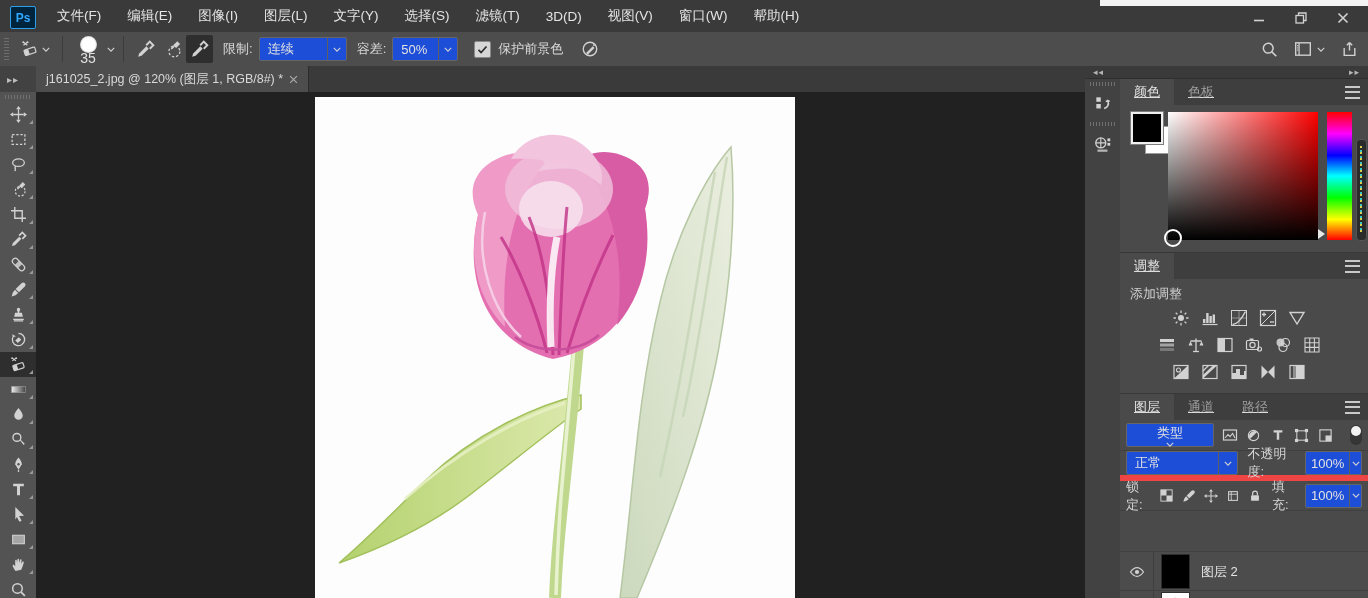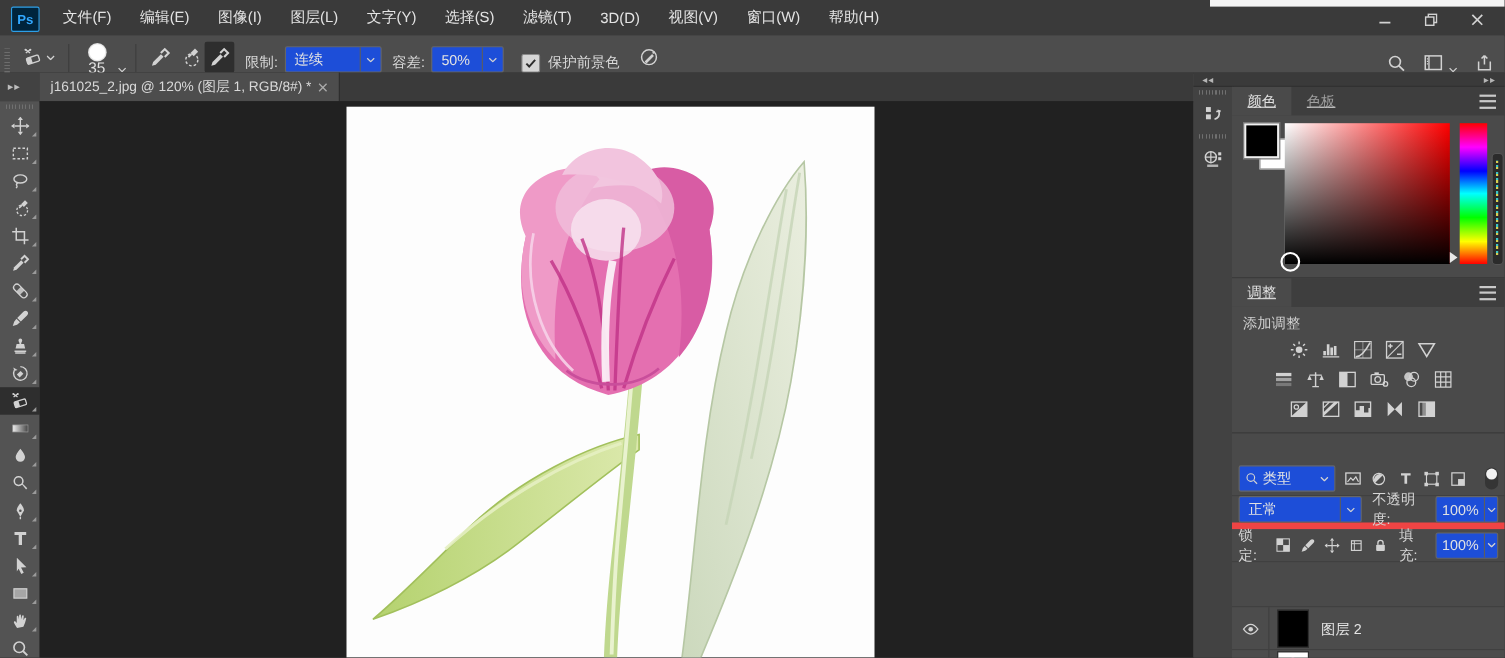--- a/index.html
+++ b/index.html
@@ -1,19 +1,19 @@
 <!DOCTYPE html>
 <html><head>
 <meta charset="utf-8">
 <style>
   html,body{margin:0;padding:0;background:#2a2a2a;}
   body{font-family:"Liberation Sans","DejaVu Sans",sans-serif;-webkit-font-smoothing:antialiased;}
   #app{position:relative;width:1368px;height:598px;overflow:hidden;background:#4a4a4a;color:#dcdcdc;font-size:13px;}
   .abs{position:absolute;}
-  .row{display:flex;align-items:flex-end;}
+  .row{display:flex;align-items:center;}
   svg{display:block;}
   .ico{color:#d2d2d2;}
 
   
   #titlebar{left:0;top:0;width:1368px;height:32px;background:#3a3a3a;border-bottom:1px solid #262626;}
   #ps-badge{left:10px;top:6px;width:24px;height:21px;background:#00243c;border:1px solid #2d9fe8;border-radius:2px;color:#31a8ff;font-size:12px;font-weight:bold;display:flex;align-items:center;justify-content:center;}
   .menu-item{padding:0 13px;height:32px;display:flex;align-items:center;color:#e4e4e4;font-size:13.5px;cursor:default;}
   #menus{left:44px;top:0;height:32px;}
   #white-sliver{left:1100px;top:0;width:268px;height:6px;background:#f3f3f3;}
   #win-controls{right:6px;top:7px;gap:4px;}
@@ -75,21 +75,21 @@
 
   
   #adj-panel{position:relative;width:248px;height:140px;border-bottom:1px solid #383838;}
   #adj-label{left:10px;top:32px;color:#cfcfcf;}
   .adj-row{position:absolute;display:flex;gap:11px;}
   .adj-ic{width:18px;height:18px;display:flex;align-items:center;justify-content:center;}
 
   
   #layers-panel{position:relative;width:248px;height:206px;}
   #filter-row{left:0;top:26px;width:248px;height:31px;display:flex;align-items:center;padding:0 6px;box-sizing:border-box;gap:7px;border-bottom:1px solid #404040;}
-  #kind-dd{width:86px;height:22px;}
+  #kind-dd{width:86px;height:22px;flex-direction:column;}
   .frow-ic{width:17px;height:17px;display:flex;align-items:center;justify-content:center;}
   #filter-toggle{margin-left:auto;width:12px;height:20px;background:#353535;border-radius:6px;position:relative;}
   #filter-toggle::after{content:"";position:absolute;left:1px;top:1px;width:10px;height:10px;border-radius:50%;background:#f2f2f2;}
   #blend-row{left:0;top:57px;width:248px;height:30px;display:flex;align-items:center;padding:0 6px;box-sizing:border-box;border-bottom:6px solid #ef4444;}
   #blend-dd{width:114px;height:22px;}
   .pct-dd{width:55px;height:22px;margin-left:4px;}
   #lock-row{left:0;top:87px;width:248px;height:30px;display:flex;align-items:center;padding:0 6px;box-sizing:border-box;gap:8px;border-bottom:1px solid #404040;}
   .lock-ic{width:16px;height:16px;display:flex;align-items:center;justify-content:center;}
   .layer-row{position:absolute;left:0;width:248px;display:flex;align-items:center;background:#4c4c4c;}
   .layer-row.selected{background:#707070;}
@@ -786,20 +786,28 @@
           </span>
         <span class="adj-ic">
             <svg class="ico" width="18" height="18">
               <use href="#adj-selcolor"></use>
             </svg>
           </span>
       </div>
     </div>
 
     <div id="layers-panel">
+      <div class="panel-header">
+        <div class="ptab active">图层</div>
+        <div class="ptab">通道</div>
+        <div class="ptab">路径</div>
+        <div class="pmenu">
+            <div class="hamburger"></div>
+          </div>
+      </div>
 
       <div id="filter-row" class="abs">
         <div class="dd" id="kind-dd">
           <svg class="ico" width="12" height="12" style="margin-left:5px">
               <use href="#sym-search"></use>
             </svg>
           <span class="dd-val" style="padding:0 4px">类型</span>
           <span class="dd-arr" style="border:none">
               <svg class="ico chev">
                 <use href="#sym-chev"></use>

